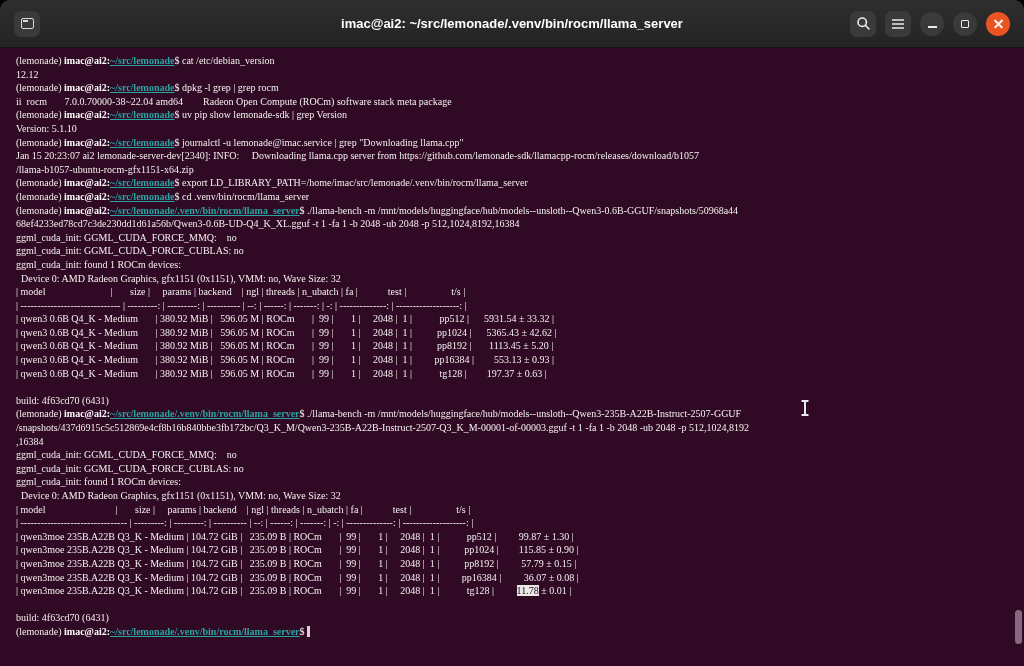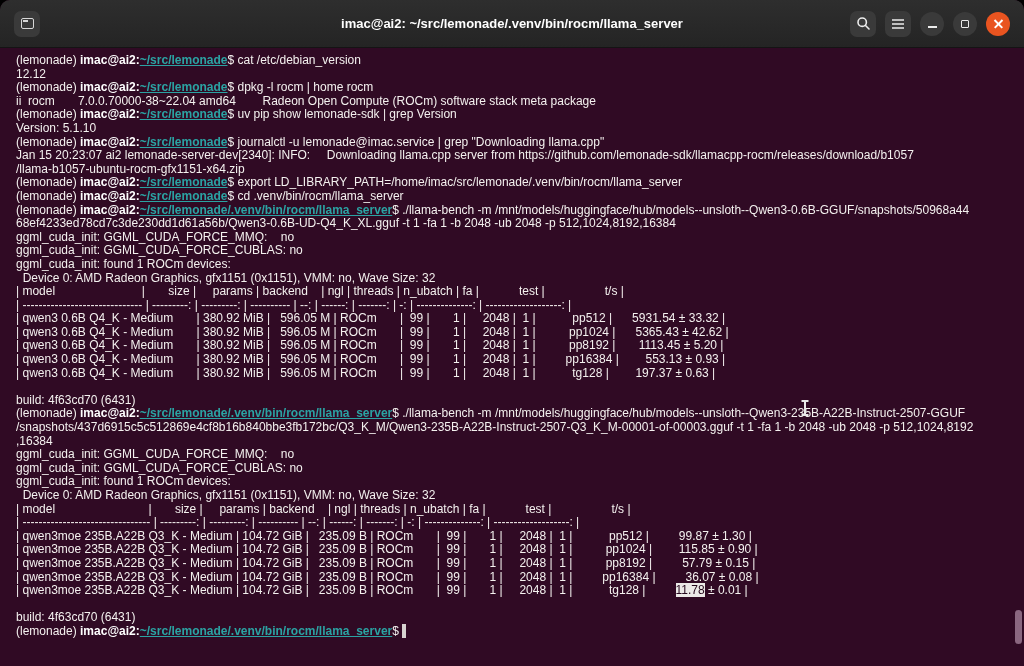--- a/index.html
+++ b/index.html
@@ -14,21 +14,21 @@
   .tab-glyph { width: 13px; height: 11px; border: 1.5px solid #d8d8d8; border-radius: 2px; position: relative; }
   .tab-glyph::before { content: ""; position: absolute; top: 1px; left: 1px; width: 5px; height: 2px; background: #d8d8d8; }
   .circle-btn { width: 24px; height: 24px; border-radius: 50%; background: #3a3a3a; display: flex; align-items: center; justify-content: center; position: relative; }
   .circle-btn.close { background: var(--close); }
   .min-glyph { width: 9px; height: 2px; background: #ececec; display: block; margin-top: 6px; }
   .max-glyph { width: 8px; height: 8px; border: 1.5px solid #ececec; border-radius: 1px; display: block; }
   .x1, .x2 { position: absolute; width: 11px; height: 1.7px; background: #ffffff; left: 6.5px; top: 11px; }
   .x1 { transform: rotate(45deg); } .x2 { transform: rotate(-45deg); }
 
   
-  .terminal { position: absolute; top: 48px; left: 0; right: 0; bottom: 0; background: var(--bg); padding: 6px 8px 6px 16px; font-family: Liberation Sans, sans-serif; font-size: 12px; line-height: 13.6px; color: var(--fg); overflow: hidden; }
+  .terminal { position: absolute; top: 48px; left: 0; right: 0; bottom: 0; background: var(--bg); padding: 6px 8px 6px 16px; font-family: Liberation Serif, serif; font-size: 10px; line-height: 13.6px; color: var(--fg); overflow: hidden; }
   .line { white-space: pre; height: 13.6px; }
   .seg-d { color: var(--fg); }
   .seg-u { color: #ffffff; font-weight: bold; }
   .seg-p { color: var(--path); text-decoration: underline; font-weight: bold; }
   .seg-hl { background: var(--highlight_bg); color: var(--highlight_fg); }
   .seg-cur { background: var(--cursor); color: var(--bg); }
   .scroll-thumb { position: absolute; right: 2px; top: 562px; width: 7px; height: 34px; border-radius: 4px; background: var(--scroll_thumb); }
 
   
   .mouse { position: absolute; left: 799px; top: 399px; width: 12px; height: 18px; pointer-events: none; }
@@ -67,21 +67,21 @@
         <span class="x1"></span>
         <span class="x2"></span>
       </div>
     </div>
   </div>
 
   <div class="terminal">
     <div id="term-content">
         <div class="line"><span class="seg-d">(lemonade) </span><span class="seg-u">imac@ai2:</span><span class="seg-p">~/src/lemonade</span><span class="seg-d">$ cat /etc/debian_version</span></div>
         <div class="line"><span class="seg-d">12.12</span></div>
-        <div class="line"><span class="seg-d">(lemonade) </span><span class="seg-u">imac@ai2:</span><span class="seg-p">~/src/lemonade</span><span class="seg-d">$ dpkg -l rocm | home rocm</span></div>
+        <div class="line"><span class="seg-d">(lemonade) </span><span class="seg-u">imac@ai2:</span><span class="seg-p">~/src/lemonade</span><span class="seg-d">$ dpkg -l grep | grep rocm</span></div>
         <div class="line"><span class="seg-d">ii  rocm       7.0.0.70000-38~22.04 amd64        Radeon Open Compute (ROCm) software stack meta package</span></div>
         <div class="line"><span class="seg-d">(lemonade) </span><span class="seg-u">imac@ai2:</span><span class="seg-p">~/src/lemonade</span><span class="seg-d">$ uv pip show lemonade-sdk | grep Version</span></div>
         <div class="line"><span class="seg-d">Version: 5.1.10</span></div>
         <div class="line"><span class="seg-d">(lemonade) </span><span class="seg-u">imac@ai2:</span><span class="seg-p">~/src/lemonade</span><span class="seg-d">$ journalctl -u lemonade@imac.service | grep "Downloading llama.cpp"</span></div>
         <div class="line"><span class="seg-d">Jan 15 20:23:07 ai2 lemonade-server-dev[2340]: INFO:     Downloading llama.cpp server from https://github.com/lemonade-sdk/llamacpp-rocm/releases/download/b1057</span></div>
         <div class="line"><span class="seg-d">/llama-b1057-ubuntu-rocm-gfx1151-x64.zip</span></div>
         <div class="line"><span class="seg-d">(lemonade) </span><span class="seg-u">imac@ai2:</span><span class="seg-p">~/src/lemonade</span><span class="seg-d">$ export LD_LIBRARY_PATH=/home/imac/src/lemonade/.venv/bin/rocm/llama_server</span></div>
         <div class="line"><span class="seg-d">(lemonade) </span><span class="seg-u">imac@ai2:</span><span class="seg-p">~/src/lemonade</span><span class="seg-d">$ cd .venv/bin/rocm/llama_server</span></div>
         <div class="line"><span class="seg-d">(lemonade) </span><span class="seg-u">imac@ai2:</span><span class="seg-p">~/src/lemonade/.venv/bin/rocm/llama_server</span><span class="seg-d">$ ./llama-bench -m /mnt/models/huggingface/hub/models--unsloth--Qwen3-0.6B-GGUF/snapshots/50968a44</span></div>
         <div class="line"><span class="seg-d">68ef4233ed78cd7c3de230dd1d61a56b/Qwen3-0.6B-UD-Q4_K_XL.gguf -t 1 -fa 1 -b 2048 -ub 2048 -p 512,1024,8192,16384</span></div>

